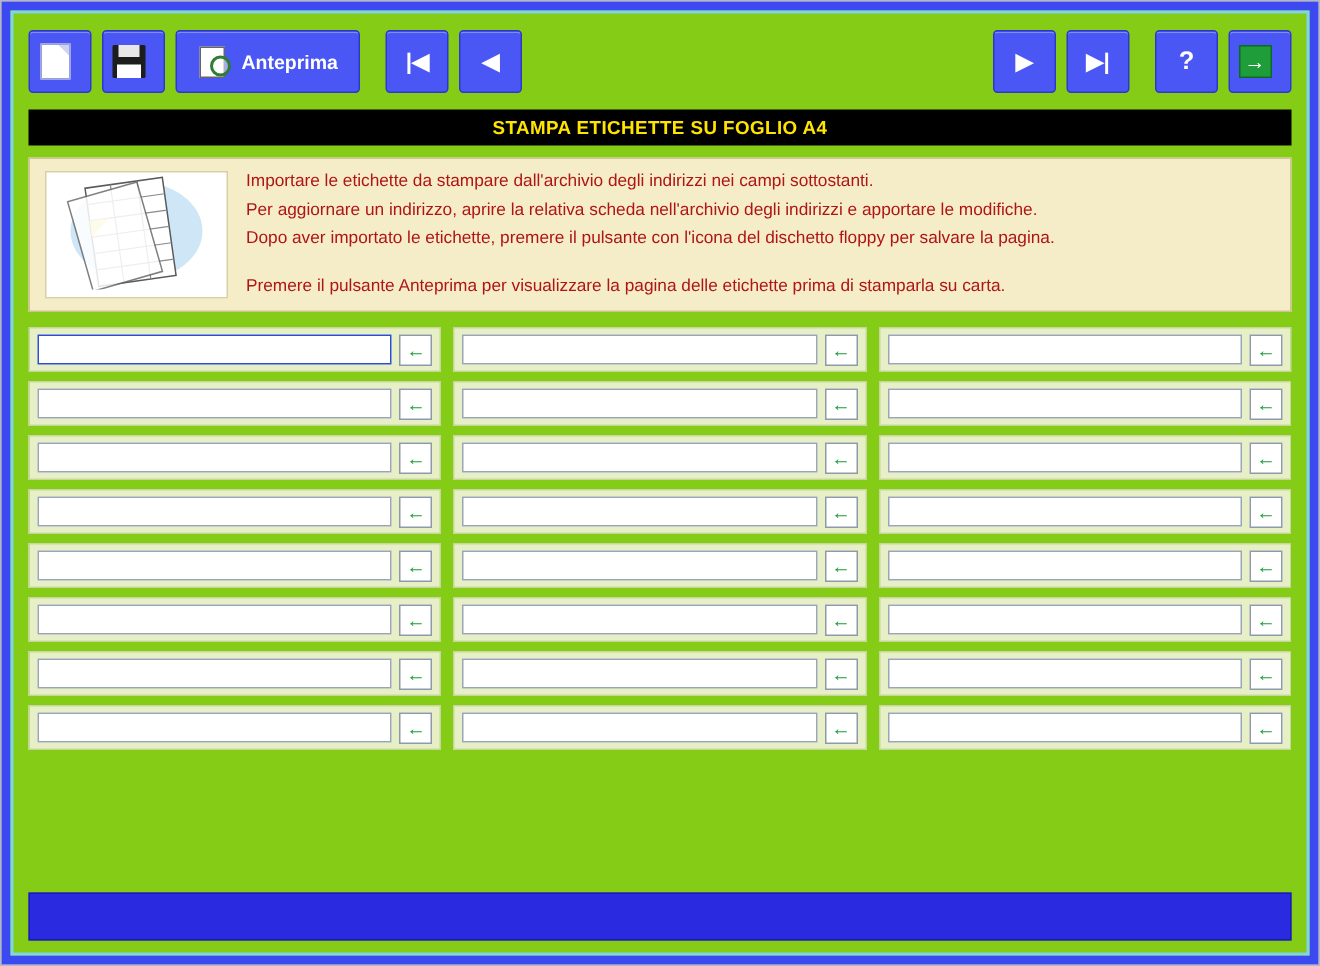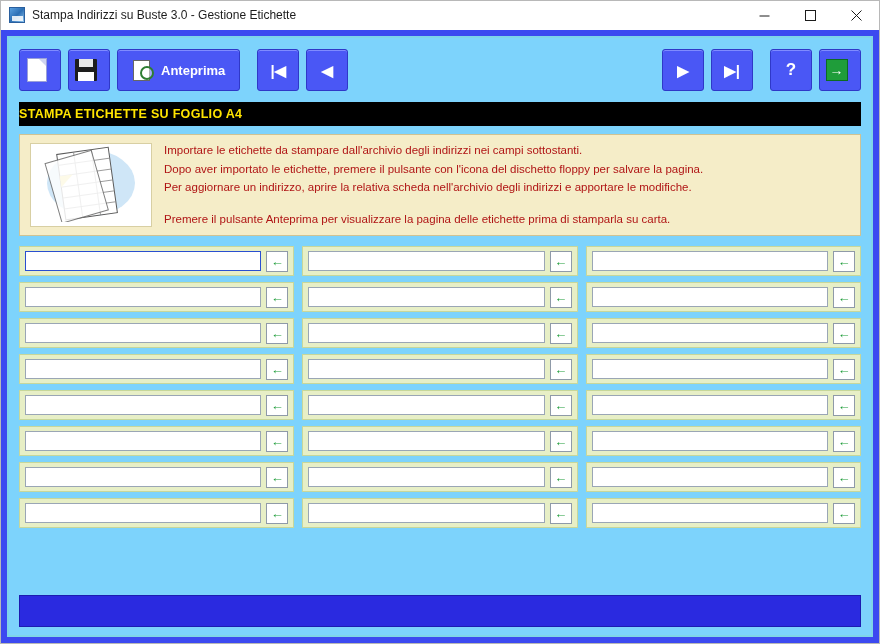--- a/index.html
+++ b/index.html
@@ -64,21 +64,21 @@
 
   
   .app-body {
     flex: 1 1 auto;
     background: #3c49f0;
     padding: 6px;
     display: flex;
   }
   .app-inner {
     flex: 1 1 auto;
-    background: #7dd3fc;
+    background: #84cc16;
     border: 2px solid #7fd4e8;
     display: flex; flex-direction: column;
     padding: 8px 10px 0 10px;
   }
 
   
   .toolbar {
     display: flex; align-items: center;
     height: 48px;
     flex: 0 0 auto;
@@ -156,21 +156,21 @@
   .ic-exit::after {
     content: "→"; position: absolute; left: 3px; top: 1px;
     color: #ffffff; font-size: 14px; line-height: 18px;
   }
 
   
   .black-bar {
     background: #000000;
     color: #ffe400;
     font-size: 12.5px; font-weight: bold;
-    text-align: left;
+    text-align: center;
     letter-spacing: .3px;
     padding: 5px 0;
     flex: 0 0 auto;
     margin-bottom: 8px;
   }
 
   
   .info-panel {
     background: #f5edc8;
     border: 1px solid #cfc393;
@@ -254,42 +254,20 @@
     flex: 0 0 auto;
     margin: 4px 0 8px 0;
     border: 1px solid #1c1cb0;
   }
 </style>
 </head>
 <body>
 
 <div class="window">
 
-  <div class="titlebar">
-    <div class="titlebar-icon"></div>
-    <div class="titlebar-title">Stampa Indirizzi su Buste 3.0 - Gestione Etichette</div>
-    <div class="titlebar-buttons">
-      <div class="tb-btn">
-        <svg width="11" height="11" viewBox="0 0 11 11">
-            <line x1="0.5" y1="6" x2="10.5" y2="6" stroke="#1c1c1c" stroke-width="1"></line>
-          </svg>
-      </div>
-      <div class="tb-btn">
-        <svg width="11" height="11" viewBox="0 0 11 11">
-            <rect x="0.5" y="0.5" width="10" height="10" fill="none" stroke="#1c1c1c" stroke-width="1"></rect>
-          </svg>
-      </div>
-      <div class="tb-btn">
-        <svg width="11" height="11" viewBox="0 0 11 11">
-            <line x1="0.5" y1="0.5" x2="10.5" y2="10.5" stroke="#1c1c1c" stroke-width="1"></line>
-            <line x1="10.5" y1="0.5" x2="0.5" y2="10.5" stroke="#1c1c1c" stroke-width="1"></line>
-          </svg>
-      </div>
-    </div>
-  </div>
 
   <div class="app-body">
     <div class="app-inner">
 
       <div class="toolbar">
         <div class="tbar-btn small">
           <span class="ic-doc"></span>
           <span></span>
         </div>
         <div class="tbar-btn small">
@@ -345,22 +323,22 @@
               </g>
               <polygon points="0,22 13,22 0,33" fill="#f2e06a"></polygon>
             </g>
             <g transform="translate(22,10) rotate(-16 30 33)" opacity="0.85">
               <rect x="0" y="0" width="48" height="62" fill="#ffffff" stroke="#6a6a6a" stroke-width="1"></rect>
             </g>
           </svg>
         </div>
         <div class="info-text">
           <p>Importare le etichette da stampare dall'archivio degli indirizzi nei campi sottostanti.</p>
+          <p>Per aggiornare un indirizzo, aprire la relativa scheda nell'archivio degli indirizzi e apportare le modifiche.</p>
           <p>Dopo aver importato le etichette, premere il pulsante con l'icona del dischetto floppy per salvare la pagina.</p>
-          <p>Per aggiornare un indirizzo, aprire la relativa scheda nell'archivio degli indirizzi e apportare le modifiche.</p>
           <div class="para-gap"></div>
           <p>Premere il pulsante Anteprima per visualizzare la pagina delle etichette prima di stamparla su carta.</p>
         </div>
       </div>
 
       <div class="grid-area">
 
         <div class="label-row">
           <div class="label-cell focused">
             <input class="label-input" autofocus="" value="" style="">

